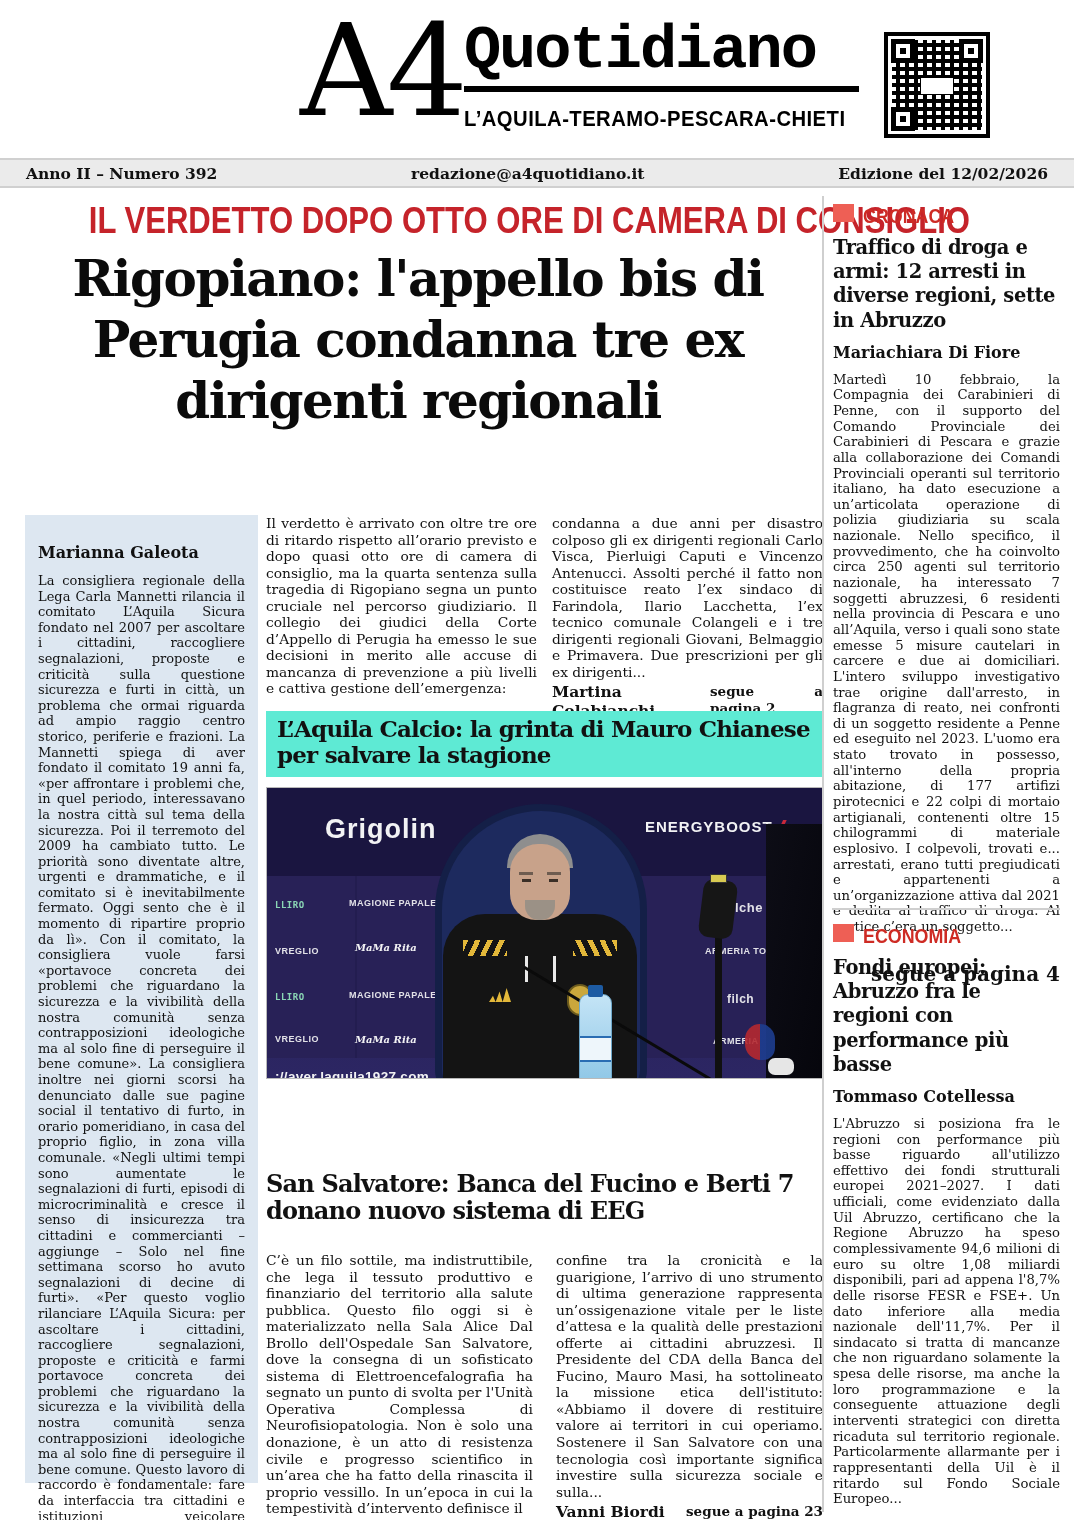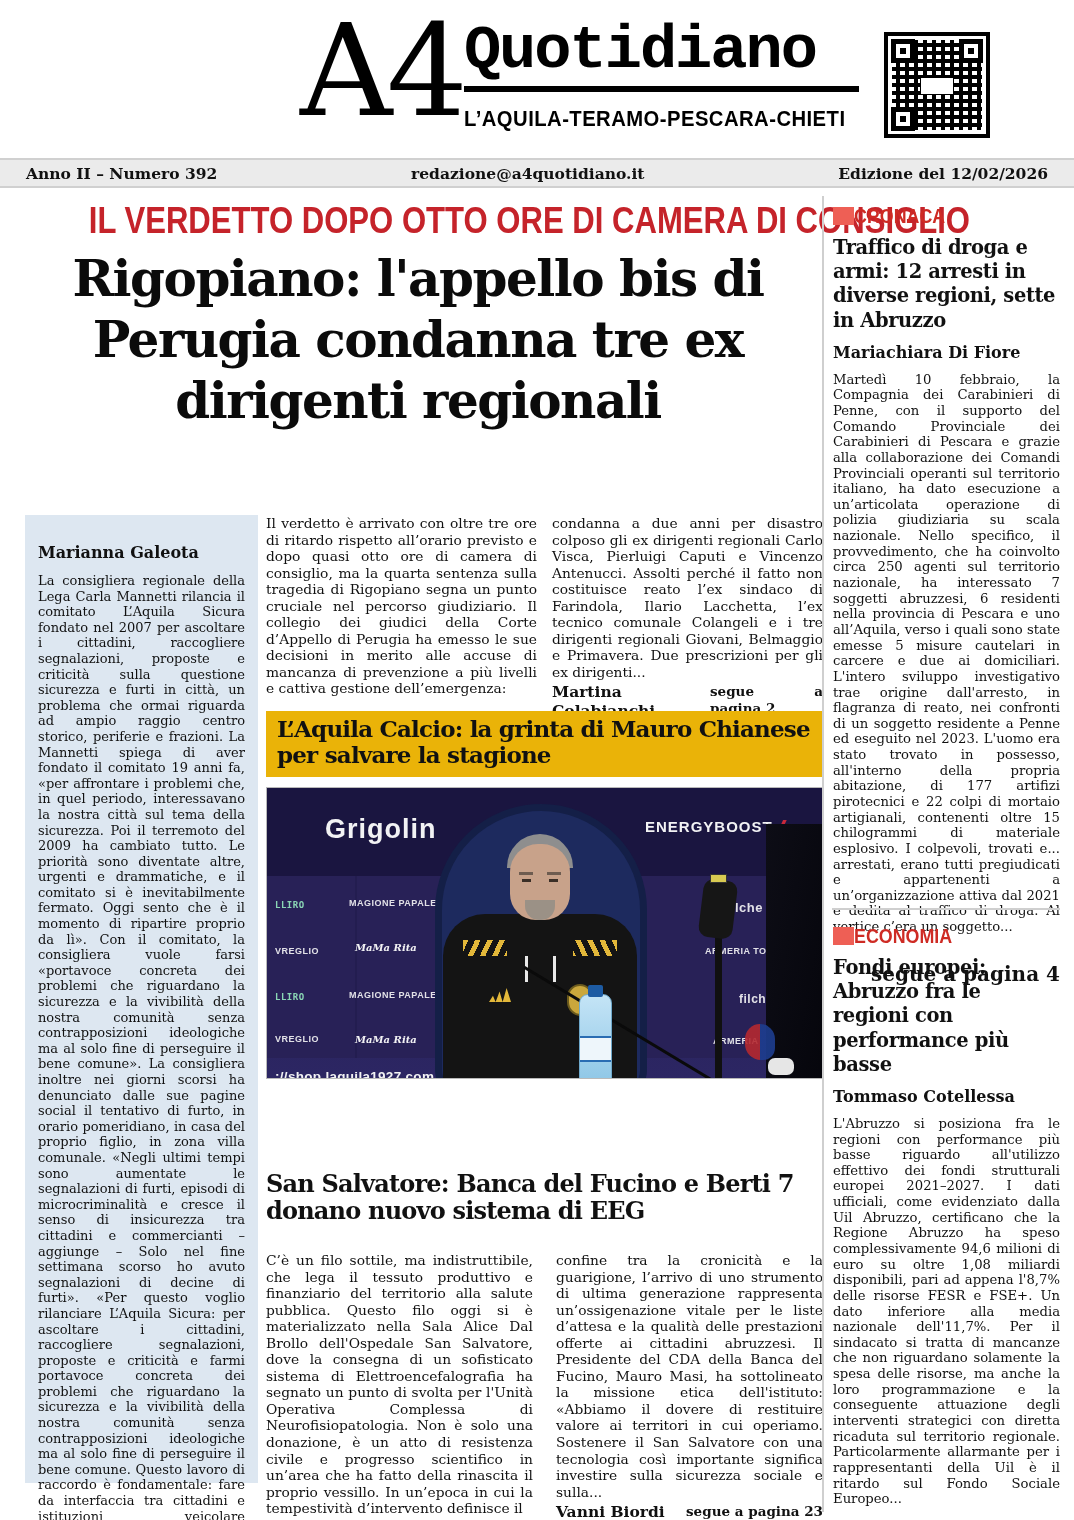--- a/index.html
+++ b/index.html
@@ -44,21 +44,21 @@
   .byline-row .auth { font-size:15.5px; }
   .byline-row .segue { font-size:13.5px; }
   
   .furti { position:absolute; left:25px; top:515px; width:233px; height:968px;
     background:#dde7f1; padding:15px 13px; }
   .furti-title { font-weight:700; font-size:19px; line-height:1.26; letter-spacing:-0.4px; }
   .furti-author { font-weight:700; font-size:16px; margin-top:13px; }
   .furti-body { margin-top:11px; font-size:13px; line-height:1.2; text-align:justify; }
   
   .calcio-head { position:absolute; left:266px; top:711px; width:557px; height:66px;
-    background:#eab308; padding:5px 11px; font-weight:700; font-size:23px; line-height:1.15;
+    background:#5eead4; padding:5px 11px; font-weight:700; font-size:23px; line-height:1.15;
     letter-spacing:-0.8px; }
   .photo { position:absolute; left:266px; top:787px; width:557px; height:292px;
     border:1px solid #b9b9b9; background:linear-gradient(#221d4b,#2c2663); overflow:hidden; }
   .wall-top { position:absolute; left:0; top:0; width:557px; height:88px; background:#1a1540; }
   .wall-mid { position:absolute; left:0; top:88px; width:557px; height:182px;
     background:repeating-linear-gradient(90deg, #282157 0 88px, #231d50 88px 90px),
                repeating-linear-gradient(0deg, rgba(255,255,255,0.03) 0 44px, rgba(0,0,0,0.08) 44px 46px); }
   .sp { position:absolute; color:#f2f2f4; font-family:"Liberation Sans",sans-serif; font-weight:700; white-space:nowrap; }
   .sp-grigolin { left:58px; top:26px; font-size:27px; letter-spacing:1px; }
   .sp-energy { left:378px; top:30px; font-size:15px; letter-spacing:1px; }
@@ -110,21 +110,21 @@
   
   .ss-head { position:absolute; left:266px; top:1170px; width:557px;
     font-weight:700; font-size:24px; line-height:1.13; letter-spacing:-0.8px; }
   .ss-cols { position:absolute; left:266px; top:1252px; width:557px; display:flex; gap:23px; }
   .ss-col { width:271px; font-size:13.8px; line-height:1.2; text-align:justify; }
   
   .vdivider { position:absolute; left:822px; top:196px; width:2px; height:1316px; background:#cfcfcf; }
   .rail-divider { position:absolute; left:832px; top:908px; width:228px; height:2px; background:#cfcfcf; }
   .section { position:absolute; left:833px; width:227px; }
   .cronaca { top:204px; } .economia { top:924px; }
-  .sec-label { display:flex; align-items:center; }
+  .sec-label { display:flex; gap:9px; }
   .sec-square { width:21px; height:18px; background:#ee5f55; }
   .sec-name { font-family:"Liberation Sans",sans-serif; font-weight:700; font-size:21px; color:#ce2b24;
     transform:scaleX(0.85); transform-origin:left; white-space:nowrap; }
   .sec-title { margin-top:8px; font-weight:700; font-size:19.5px; line-height:1.24; letter-spacing:-0.4px; }
   .sec-author { margin-top:10px; font-weight:700; font-size:16px; }
   .sec-body { margin-top:10px; font-size:13.2px; line-height:1.185; text-align:justify; }
   .sec-segue { margin-top:27px; text-align:right; font-weight:700; font-size:20px; }
 </style>
 </head>
 <body>
@@ -190,23 +190,23 @@
     <span class="sp sp-small" style="left:82px;top:202px;">MAGIONE PAPALE</span>
     <span class="sp sp-script" style="left:88px;top:246px;">MaMa Rita</span>
     <span class="sp sp-small" style="left:176px;top:110px;font-size:12px;">AUTO MAR</span>
     <span class="sp sp-small" style="left:176px;top:156px;font-size:13px;">LA CE</span>
     <span class="sp sp-small" style="left:312px;top:112px;font-size:11px;">MARCAFÈ</span>
     <span class="sp sp-small" style="left:316px;top:158px;font-size:11px;font-style:italic;">Vivenda</span>
     <span class="sp sp-small" style="left:308px;top:204px;font-size:11px;">MARCAFU</span>
     <span class="sp sp-small" style="left:316px;top:248px;font-size:11px;font-style:italic;">venda</span>
     <span class="sp sp-small" style="left:438px;top:112px;font-size:13px;">Liofilche</span>
     <span class="sp sp-small" style="left:438px;top:158px;font-size:9px;">ARMERIA TO</span>
-    <span class="sp sp-small" style="left:472px;top:204px;font-size:12px;">filch</span>
+    <span class="sp sp-small" style="left:460px;top:204px;font-size:12px;">filch</span>
     <span class="sp sp-small" style="left:446px;top:248px;font-size:9px;">ARMERIA</span>
-    <span class="sp sp-url">://shop.laquila1927.com</span>
+    <span class="sp sp-url">://aver.laquila1927.com</span>
     <div class="chair"></div>
     <div class="torso"></div>
     <div class="stripes l"></div>
     <div class="stripes r"></div>
     <div class="drawstring l"></div>
     <div class="drawstring r"></div>
     <div class="adimark"></div>
     <div class="crest-chest"></div>
     <div class="hair"></div>
     <div class="face"></div>

